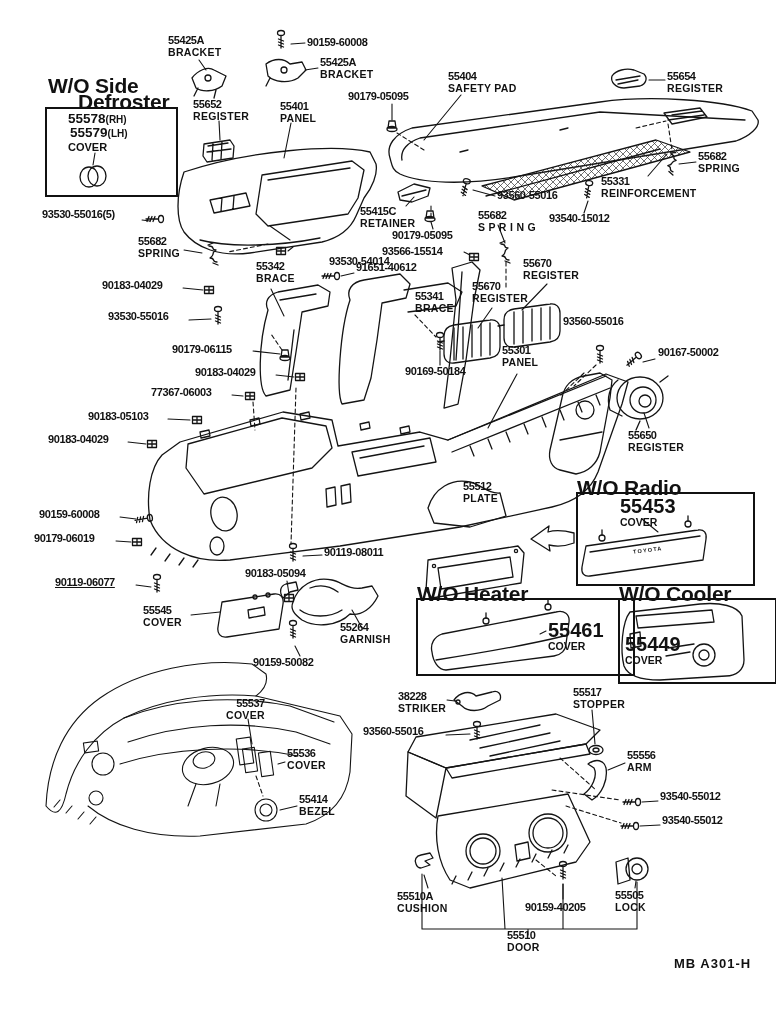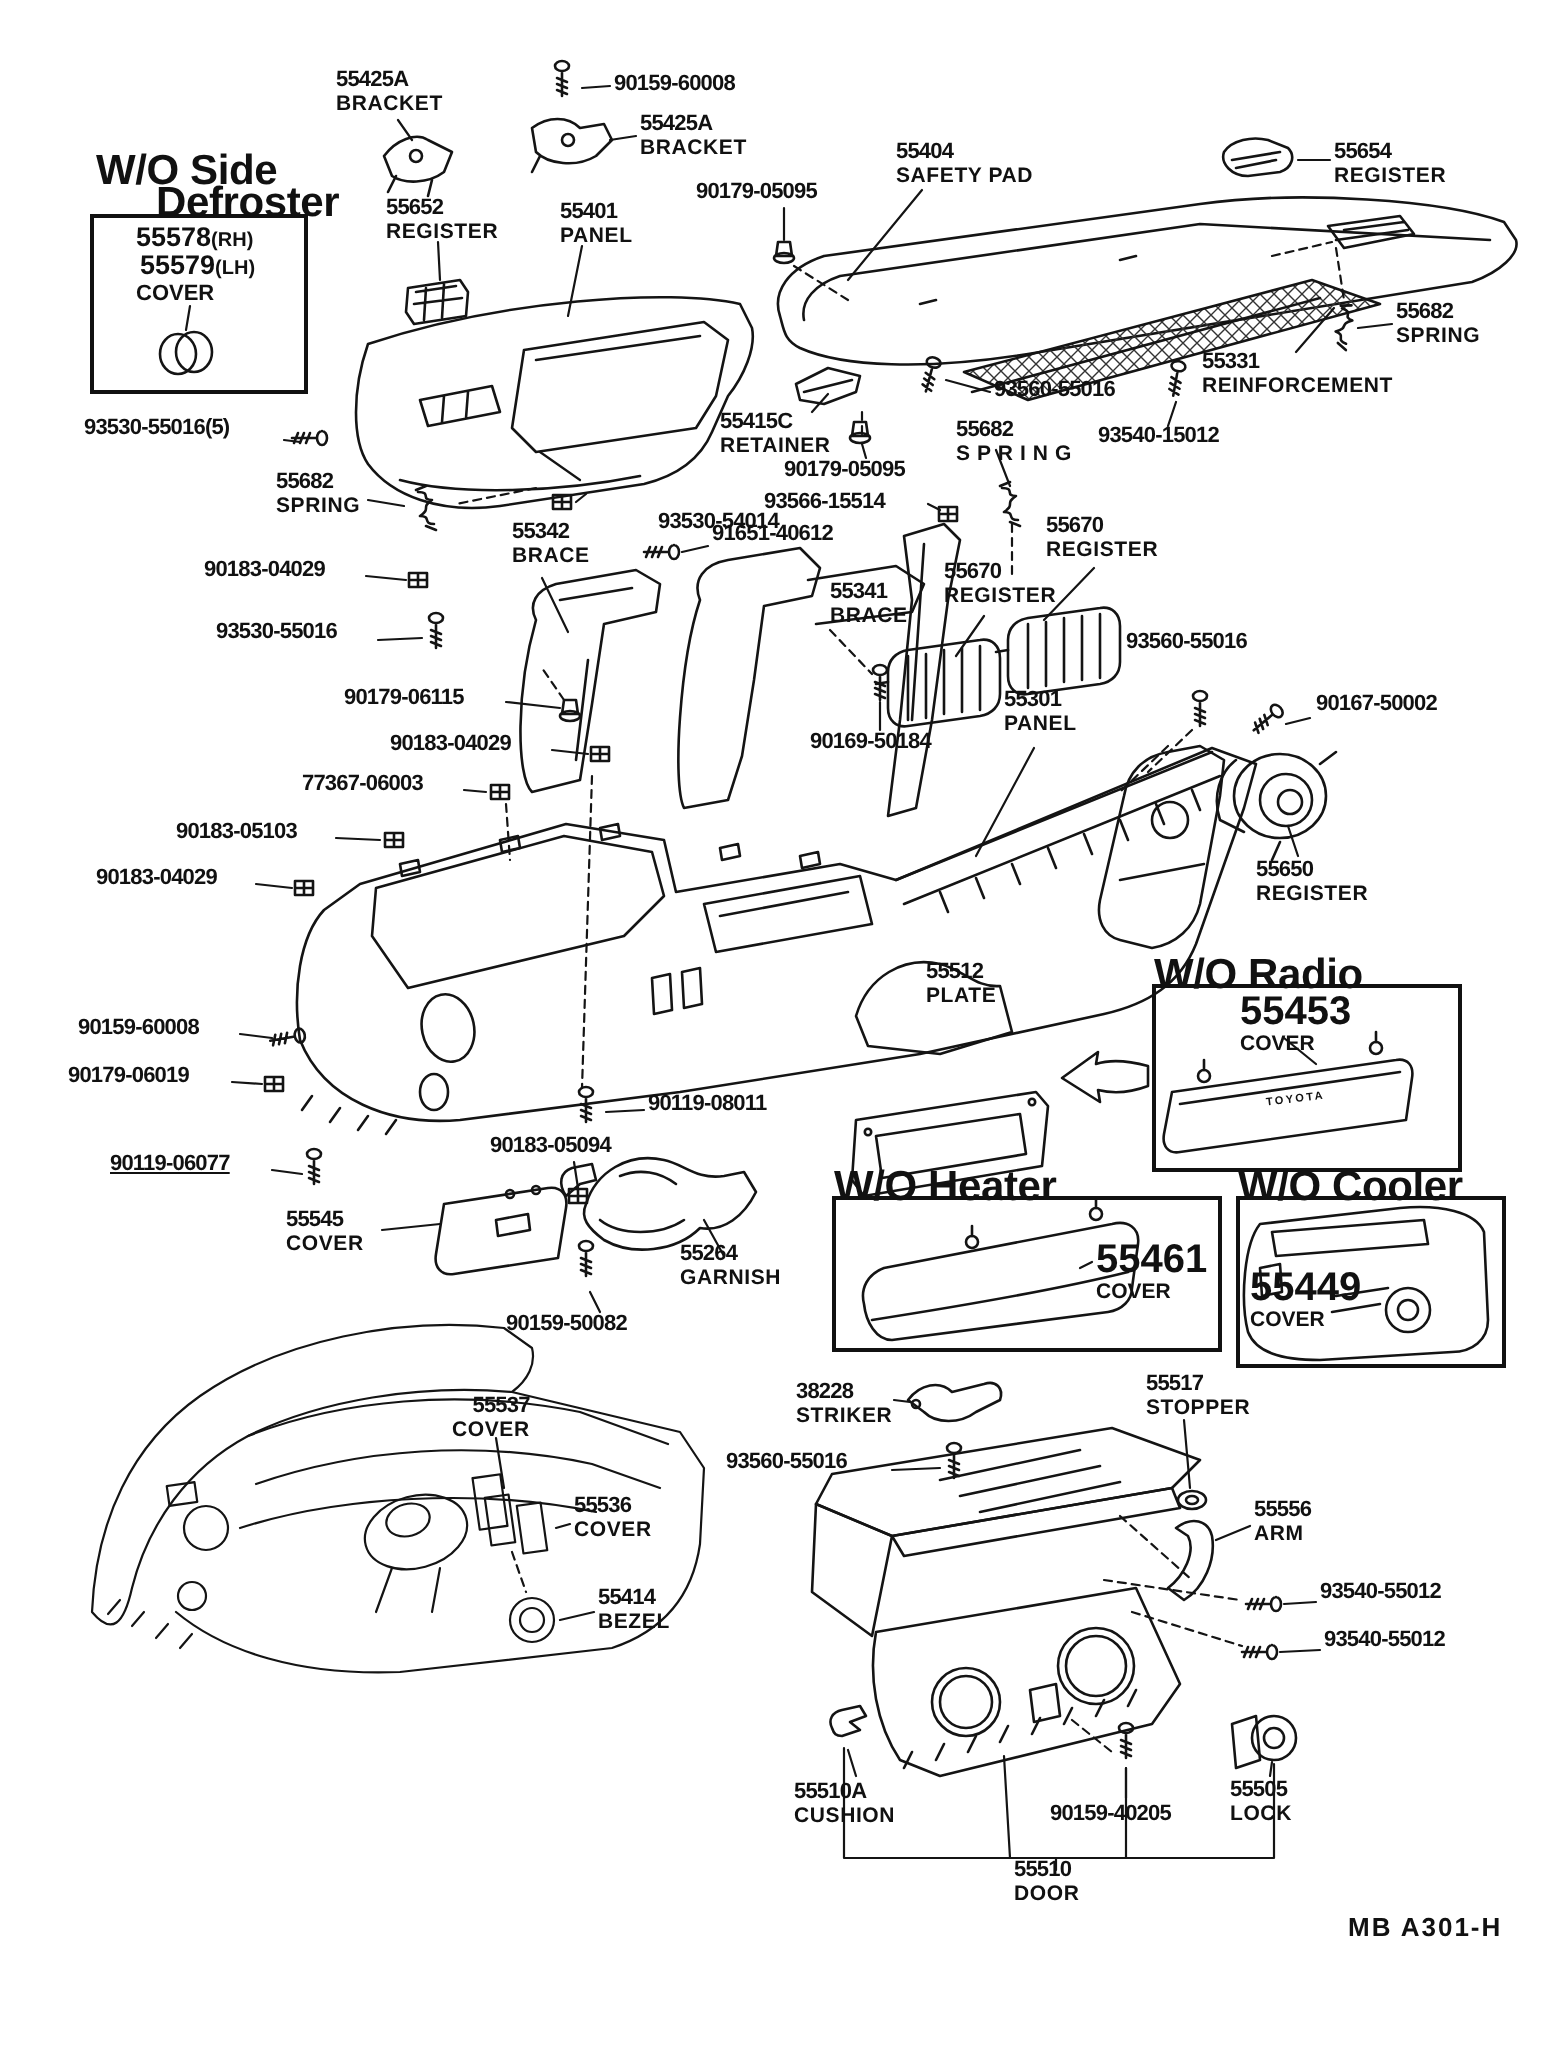--- a/index.html
+++ b/index.html
@@ -3,21 +3,21 @@
 <meta charset="utf-8">
 <style>
   html,body{margin:0;padding:0;background:#e8e8e8;}
   .page{position:relative;width:776px;height:1030px;background:#ffffff;
         font-family:"Liberation Sans",sans-serif;color:#111;overflow:hidden;}
   svg.art{position:absolute;left:0;top:0;}
   .lbl{position:absolute;font-weight:700;line-height:1;white-space:nowrap;z-index:3;}
   .lbl .num{font-size:11px;letter-spacing:-0.4px;display:block;}
   .lbl .nm{font-size:10.5px;letter-spacing:0.3px;display:block;margin-top:1px;}
   .hdr{position:absolute;font-weight:700;font-size:21px;letter-spacing:-0.2px;white-space:nowrap;z-index:3;}
-  .inset{position:absolute;border:2px solid #111;z-index:1;background:transparent;}
+  .inset{position:absolute;border:2px solid #111;z-index:1;background:transparent;padding-left:24px;}
   .boxlbl{position:absolute;font-weight:700;white-space:nowrap;z-index:3;line-height:1;}
   .boxlbl .num{font-size:20px;display:block;}
   .boxlbl .nm{font-size:10.5px;display:block;margin-top:1px;}
   .small-suffix{font-size:10px;}
   .defline{font-weight:700;font-size:13.5px;line-height:14px;white-space:nowrap;}
   .logo{position:absolute;font-size:5.5px;font-weight:700;letter-spacing:1.2px;
         transform:rotate(-7deg);z-index:3;}
   .footer{position:absolute;font-weight:700;font-size:13px;letter-spacing:1px;z-index:3;}
 </style>
 </head>

